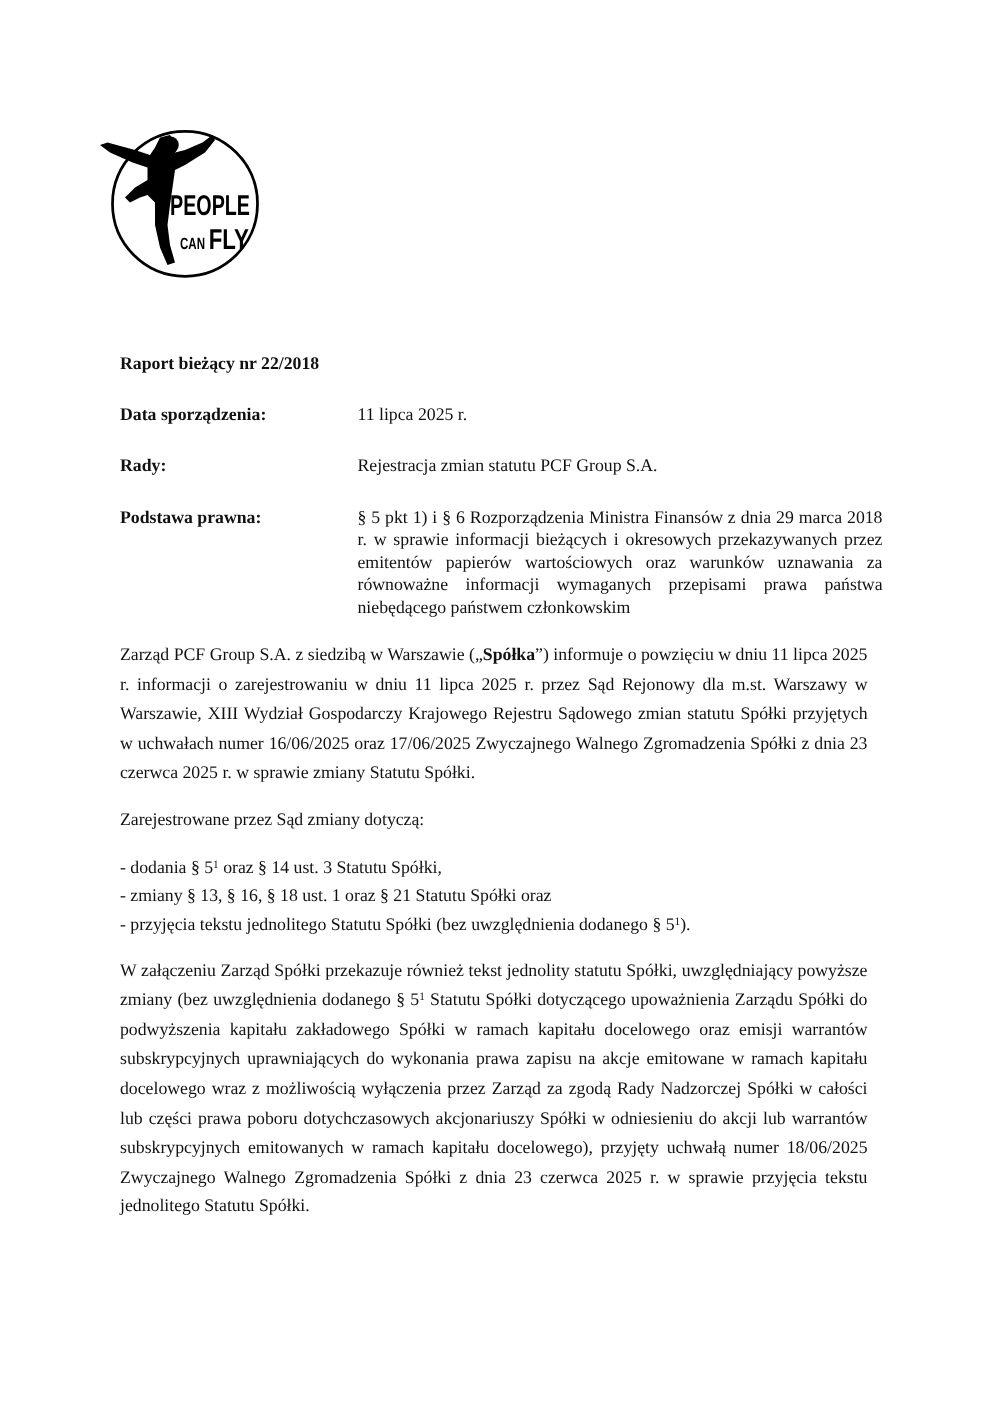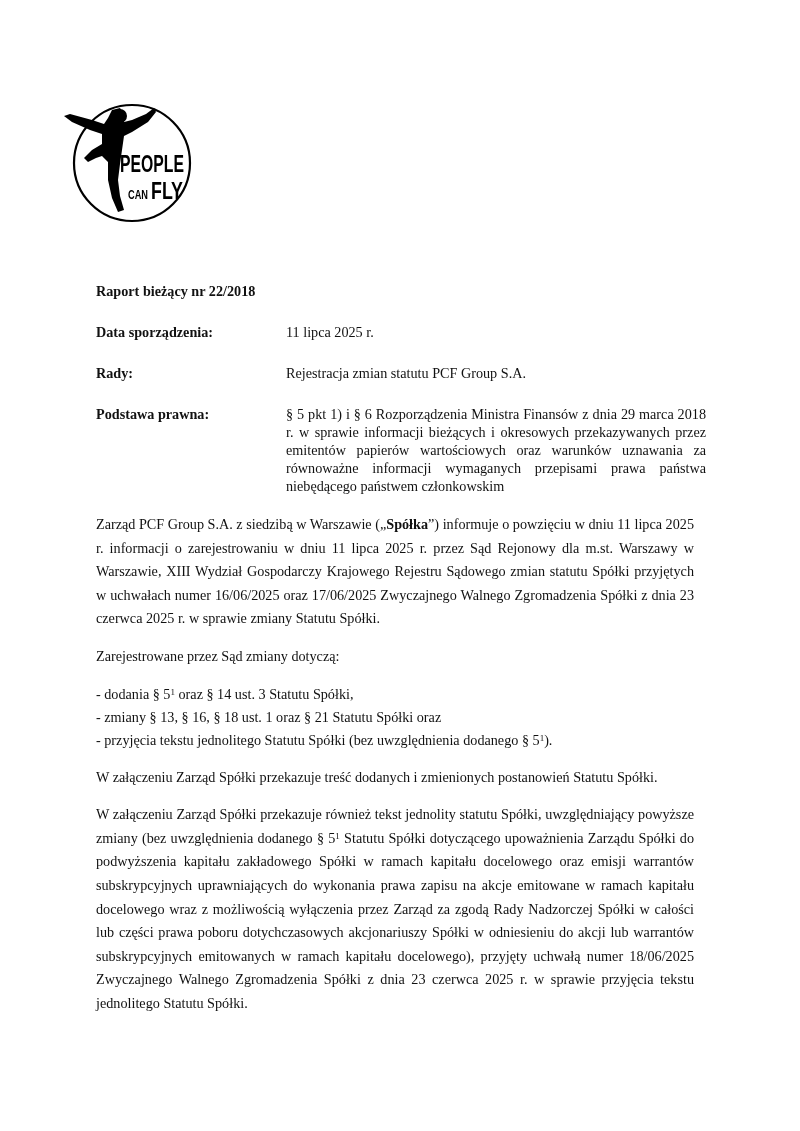--- a/index.html
+++ b/index.html
@@ -1,18 +1,18 @@
 <!DOCTYPE html>
 <html><head>
 <meta charset="utf-8">
 <style>
   html, body { margin: 0; padding: 0; background: #ffffff; }
   body { width: 800px; height: 1131px; position: relative; overflow: hidden;
          font-family: "Liberation Serif", "DejaVu Serif", serif; color: #111; }
-  .logo { position: absolute; left: 62px; top: 100px; width: 132px; height: 124px; }
+  .logo { position: absolute; left: 78px; top: 100px; width: 132px; height: 124px; }
   .content { position: absolute; left: 96px; top: 282px; width: 610px; font-size: 14.2px; }
   .bold { font-weight: bold; }
   .row { display: flex; margin-bottom: 23px; line-height: 18px; }
   .row .lbl { width: 190px; flex-shrink: 0; font-weight: bold; }
   .row .val { flex: 1; text-align: justify; }
   .title { font-weight: bold; margin-bottom: 23px; line-height: 18px; }
   .para { text-align: justify; line-height: 23.6px; margin: 0 12px 14px 0; }
   .list { line-height: 23px; margin: 0 0 14px 0; }
   sup { font-size: 9px; vertical-align: 4px; line-height: 0; }
 </style>
@@ -55,16 +55,15 @@
   <p class="para"><span>Zarząd PCF Group S.A. z siedzibą w Warszawie („</span><span class="bold">Spółka</span><span>”) informuje o powzięciu w dniu 11 lipca 2025 r. informacji o zarejestrowaniu w dniu 11 lipca 2025 r. przez Sąd Rejonowy dla m.st. Warszawy w Warszawie, XIII Wydział Gospodarczy Krajowego Rejestru Sądowego zmian statutu Spółki przyjętych w uchwałach numer 16/06/2025 oraz 17/06/2025 Zwyczajnego Walnego Zgromadzenia Spółki z dnia 23 czerwca 2025 r. w sprawie zmiany Statutu Spółki.</span></p>
 
   <p class="para">Zarejestrowane przez Sąd zmiany dotyczą:</p>
 
   <div class="list">
     <div><span>- dodania § 5</span><sup>1</sup><span> oraz § 14 ust. 3 Statutu Spółki,</span></div>
     <div>- zmiany § 13, § 16, § 18 ust. 1 oraz § 21 Statutu Spółki oraz</div>
     <div><span>- przyjęcia tekstu jednolitego Statutu Spółki (bez uwzględnienia dodanego § 5</span><sup>1</sup><span>).</span></div>
   </div>
 
-  <p class="para">W załączeniu Zarząd Spółki przekazuje treść dodanych i zmienionych postanowień Statutu Spółki.</p>
 
   <p class="para"><span>W załączeniu Zarząd Spółki przekazuje również tekst jednolity statutu Spółki, uwzględniający powyższe zmiany (bez uwzględnienia dodanego § 5</span><sup>1</sup><span> Statutu Spółki dotyczącego upoważnienia Zarządu Spółki do podwyższenia kapitału zakładowego Spółki w ramach kapitału docelowego oraz emisji warrantów subskrypcyjnych uprawniających do wykonania prawa zapisu na akcje emitowane w ramach kapitału docelowego wraz z możliwością wyłączenia przez Zarząd za zgodą Rady Nadzorczej Spółki w całości lub części prawa poboru dotychczasowych akcjonariuszy Spółki w odniesieniu do akcji lub warrantów subskrypcyjnych emitowanych w ramach kapitału docelowego), przyjęty uchwałą numer 18/06/2025 Zwyczajnego Walnego Zgromadzenia Spółki z dnia 23 czerwca 2025 r. w sprawie przyjęcia tekstu jednolitego Statutu Spółki.</span></p>
 </div>
 
 </body></html>

